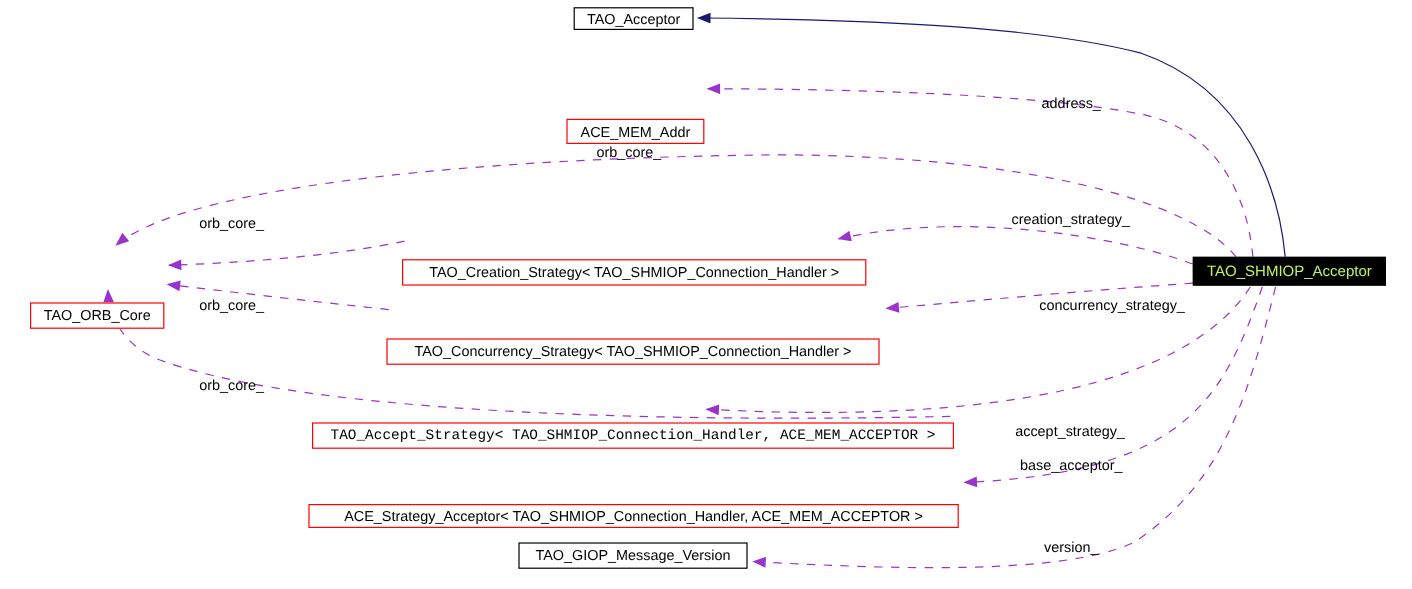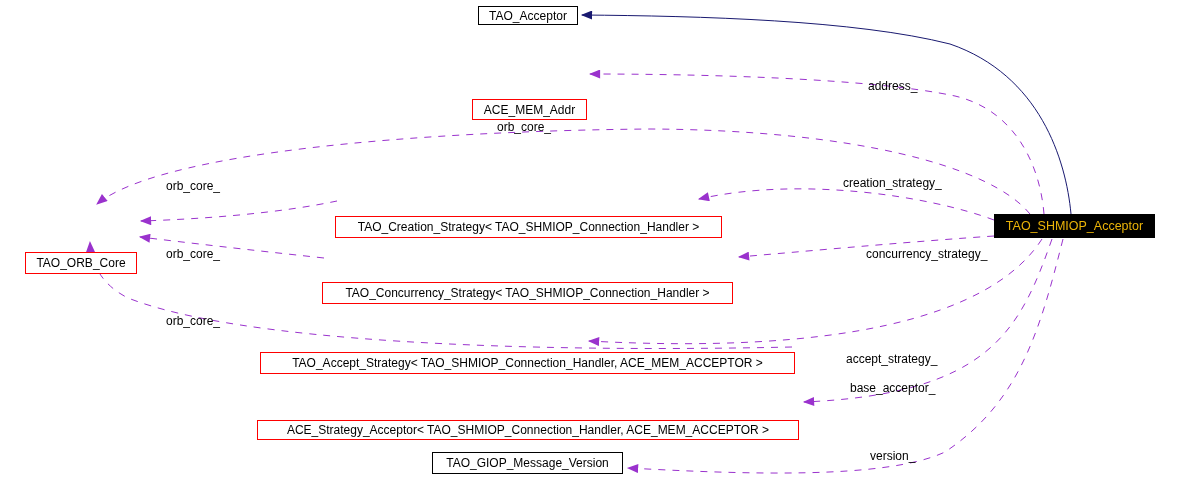--- a/index.html
+++ b/index.html
@@ -16,21 +16,21 @@
     box-sizing:border-box;
     display:flex;align-items:center;justify-content:center;
     font-size:12px;color:#000000;
     background:#ffffff;
     white-space:nowrap;
     cursor:pointer;
   }
   .node.border-black{border:1px solid #000000;}
   .node.border-red{border:1.5px solid #fe0000;margin-top:36px;}
   .node.focus{
-    background:#000000;color:#eab308;border:1px solid #000000;
+    background:#000000;color:#bef264;border:1px solid #000000;
     font-size:12.5px;
   }
   .elabel{
     position:absolute;
     font-size:12px;color:#000000;
     white-space:nowrap;
   }
 </style>
 </head>
 <body>
@@ -73,21 +73,21 @@
   <div class="node border-black" style="left:478px;top:6px;width:100px;height:19px;">TAO_Acceptor</div>
 
   <div class="node border-red" style="left:472px;top:63px;width:115px;height:21px;">ACE_MEM_Addr</div>
 
   <div class="node border-red" style="left:25px;top:216px;width:112px;height:22px;">TAO_ORB_Core</div>
 
   <div class="node border-red" style="left:335px;top:180px;width:387px;height:22px;">TAO_Creation_Strategy&lt; TAO_SHMIOP_Connection_Handler &gt;</div>
 
   <div class="node border-red" style="left:322px;top:246px;width:411px;height:22px;">TAO_Concurrency_Strategy&lt; TAO_SHMIOP_Connection_Handler &gt;</div>
 
-  <div class="node border-red" style="left:260px;top:316px;width:535px;height:22px;">TAO_Accept_Strategy&lt; TAO_SHMIOP_Connection_Handler, ACE_MEM_ACCEPTOR &gt;</div>
+  <div class="node border-red" style="left:260px;top:316px;width:535px;height:22px;font-family:Liberation Mono, monospace;">TAO_Accept_Strategy&lt; TAO_SHMIOP_Connection_Handler, ACE_MEM_ACCEPTOR &gt;</div>
 
   <div class="node border-red" style="left:257px;top:384px;width:542px;height:20px;">ACE_Strategy_Acceptor&lt; TAO_SHMIOP_Connection_Handler, ACE_MEM_ACCEPTOR &gt;</div>
 
   <div class="node border-black" style="left:432px;top:452px;width:191px;height:22px;">TAO_GIOP_Message_Version</div>
 
   <div class="node focus" style="left:994px;top:214px;width:161px;height:24px;">TAO_SHMIOP_Acceptor</div>
 
   <div class="elabel" style="left:868px;top:66px;margin-top:13px;">address_</div>
   <div class="elabel" style="left:497px;top:120px;">orb_core_</div>
   <div class="elabel" style="left:843px;top:176px;">creation_strategy_</div>

